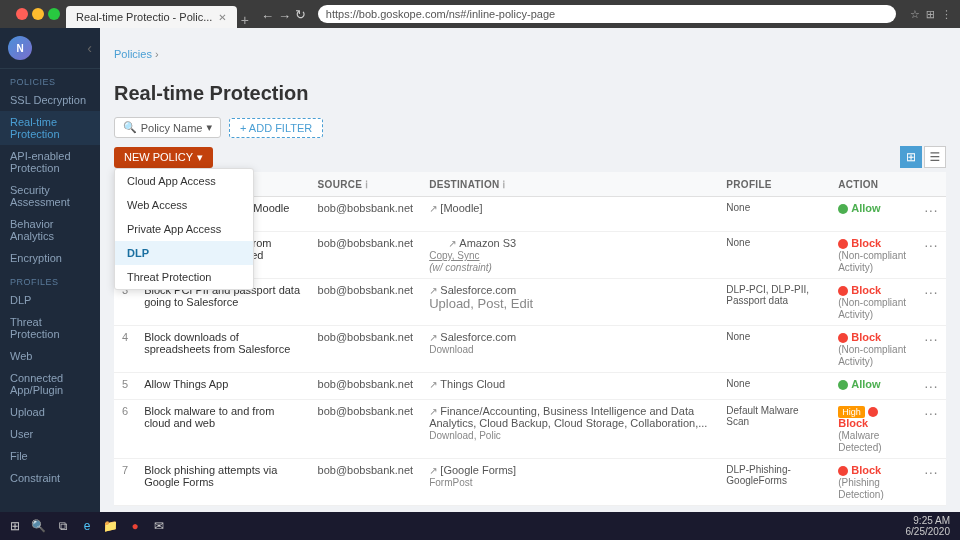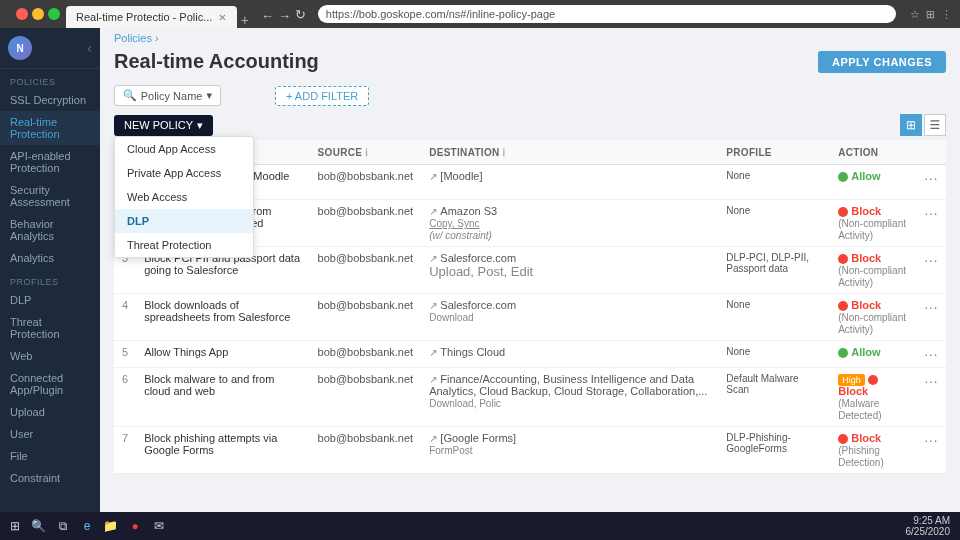--- a/index.html
+++ b/index.html
@@ -35,34 +35,34 @@
     .logo-icon { width: 24px; height: 24px; background: linear-gradient(135deg, #4a90d9, #7b6fcd); border-radius: 50%; display: flex; align-items: center; justify-content: center; color: white; font-size: 10px; font-weight: bold; }
     .sidebar-collapse { margin-left: auto; color: #666; cursor: pointer; font-size: 14px; }
     .sidebar-section-label { font-size: 9px; color: #5a7a9a; padding: 8px 10px 2px; text-transform: uppercase; letter-spacing: 0.5px; }
     .sidebar-item { padding: 5px 10px; cursor: pointer; font-size: 11px; display: flex; align-items: center; gap: 5px; color: #8aa0b8; }
     .sidebar-item.active { color: #4a9fd4; background: rgba(74, 159, 212, 0.1); }
 
     
     .main-content { flex: 1; overflow: hidden; background: #f0f2f5; }
 
     
-    .top-breadcrumb { padding: 4px 14px; font-size: 11px; color: #888; }
+    .top-breadcrumb { padding: 20px 14px; font-size: 11px; color: #888; }
     .top-breadcrumb a { color: #4a9fd4; text-decoration: none; }
     .page-title { padding: 2px 14px 8px; font-size: 20px; font-weight: bold; color: #333; display: flex; align-items: center; justify-content: space-between; }
     .apply-btn { background: #4a9fd4; color: white; border: none; padding: 5px 14px; font-size: 11px; border-radius: 3px; cursor: pointer; text-transform: uppercase; letter-spacing: 0.5px; font-weight: bold; }
 
     
     .filter-bar { padding: 4px 14px; display: flex; align-items: center; gap: 8px; margin-bottom: 4px; }
     .policy-name-filter { border: 1px solid #ccc; background: white; padding: 3px 8px; font-size: 11px; border-radius: 3px; display: flex; align-items: center; gap: 4px; color: #555; cursor: pointer; }
-    .add-filter-btn { border: 1px dashed #4a9fd4; color: #4a9fd4; padding: 3px 10px; font-size: 11px; border-radius: 3px; background: white; cursor: pointer; margin-left: 46px; }
+    .add-filter-btn { border: 1px dashed #4a9fd4; color: #4a9fd4; padding: 3px 10px; font-size: 11px; border-radius: 3px; background: white; cursor: pointer; }
 
     
     .table-area { padding: 0 14px; }
     .table-toolbar { display: flex; justify-content: space-between; align-items: center; margin-bottom: 4px; }
-    .new-policy-btn { background: #0f172a; color: white; border: none; padding: 4px 10px; font-size: 11px; border-radius: 3px; cursor: pointer; display: flex; align-items: center; gap: 4px; position: relative; }
+    .new-policy-btn { background: #c2410c; color: white; border: none; padding: 4px 10px; font-size: 11px; border-radius: 3px; cursor: pointer; display: flex; align-items: center; gap: 4px; position: relative; }
     .view-btns { display: flex; gap: 2px; }
     .view-btn { width: 22px; height: 22px; border: 1px solid #ccc; background: white; cursor: pointer; display: flex; align-items: center; justify-content: center; font-size: 12px; color: #666; }
     .view-btn.active { background: #4a9fd4; color: white; border-color: #4a9fd4; }
 
     
     .dropdown-menu { position: absolute; top: 100%; left: 0; background: white; border: 1px solid #ddd; border-radius: 3px; box-shadow: 0 2px 8px rgba(0,0,0,0.15); z-index: 200; min-width: 140px; }
     .dropdown-item { padding: 6px 12px; font-size: 11px; cursor: pointer; color: #333; }
     .dropdown-item.active { background: #e8f4fc; color: #4a9fd4; }
     .dropdown-item.dlp-item { color: #1a6fa0; font-weight: bold; }
 
@@ -129,21 +129,21 @@
     <div class="sidebar-item">
       <span>API-enabled Protection</span>
     </div>
     <div class="sidebar-item">
       <span>Security Assessment</span>
     </div>
     <div class="sidebar-item">
       <span>Behavior Analytics</span>
     </div>
     <div class="sidebar-item">
-      <span>Analytics</span>
+      <span>Encryption</span>
     </div>
 
     <div class="sidebar-section-label">PROFILES</div>
 
     <div class="sidebar-item">
       <span>DLP</span>
     </div>
     <div class="sidebar-item">
       <span>Threat Protection</span>
     </div>
@@ -172,22 +172,21 @@
   </div>
 
   <div class="main-content">
 
     <div class="top-breadcrumb">
       <a href="#">Policies</a>
       <span>›</span>
     </div>
 
     <div class="page-title">
-      <span>Real-time Accounting</span>
-      <button class="apply-btn">APPLY CHANGES</button>
+      <span>Real-time Protection</span>
     </div>
 
     <div class="filter-bar">
       <div class="policy-name-filter">
         <span>🔍</span>
         <span>Policy Name</span>
         <span>▾</span>
       </div>
       <button class="add-filter-btn">+ ADD FILTER</button>
     </div>
@@ -198,24 +197,24 @@
           <button class="new-policy-btn">
             <span>NEW POLICY</span>
             <span>▾</span>
           </button>
 
           <div class="dropdown-menu">
             <div class="dropdown-item">
               <span>Cloud App Access</span>
             </div>
             <div class="dropdown-item">
+              <span>Web Access</span>
+            </div>
+            <div class="dropdown-item">
               <span>Private App Access</span>
-            </div>
-            <div class="dropdown-item">
-              <span>Web Access</span>
             </div>
             <div class="dropdown-item dlp-item active">
               <span>DLP</span>
             </div>
             <div class="dropdown-item">
               <span>Threat Protection</span>
             </div>
           </div>
         </div>
         <div class="view-btns">
@@ -248,21 +247,21 @@
       <td style="color:#555;">bob@bobsbank.net</td>
       <td><span style="color:#555;font-size:11px;"><span style="font-size:10px;color:#888;">↗ </span>[Moodle]</span></td>
       <td style="color:#555;font-size:10px;">None</td>
       <td><span style="display:inline-block;width:10px;height:10px;border-radius:50%;background:#4caf50;margin-right:3px;vertical-align:middle;"></span><span style="color:#4caf50;font-weight:bold;">Allow</span></td>
       <td><button class="more-btn">···</button></td>
     </tr>
               <tr>
       <td class="row-num">2</td>
       <td style="cursor:pointer;">AWS S3 - Block data from managed to unmanaged buckets</td>
       <td style="color:#555;">bob@bobsbank.net</td>
-      <td><span style="color:#555;font-size:11px;"><span style="font-size:10px;color:#888;">↗ </span>Amazon S3</span><br><span style="color:#888;font-size:10px;text-decoration:underline;">Copy, Sync</span><br><span style="color:#888;font-size:10px;font-style:italic;">(w/ constraint)</span></td>
+      <td><span style="color:#555;font-size:11px;margin-left:19px;"><span style="font-size:10px;color:#888;">↗ </span>Amazon S3</span><br><span style="color:#888;font-size:10px;text-decoration:underline;">Copy, Sync</span><br><span style="color:#888;font-size:10px;font-style:italic;">(w/ constraint)</span></td>
       <td style="color:#555;font-size:10px;">None</td>
       <td><span style="display:inline-block;width:10px;height:10px;border-radius:50%;background:#f44336;margin-right:3px;vertical-align:middle;"></span><span style="color:#f44336;font-weight:bold;">Block</span><br><span style="font-size:10px;color:#888;">(Non-compliant Activity)</span></td>
       <td><button class="more-btn">···</button></td>
     </tr>
               <tr>
       <td class="row-num">3</td>
       <td style="cursor:pointer;">Block PCI PII and passport data going to Salesforce</td>
       <td style="color:#555;">bob@bobsbank.net</td>
       <td><span style="color:#555;font-size:11px;"><span style="font-size:10px;color:#888;">↗ </span>Salesforce.com</span><br><span style="color:#888;font-size:13px;">Upload, Post, Edit</span></td>
       <td style="color:#555;font-size:10px;">DLP-PCI, DLP-PII, Passport data</td>

